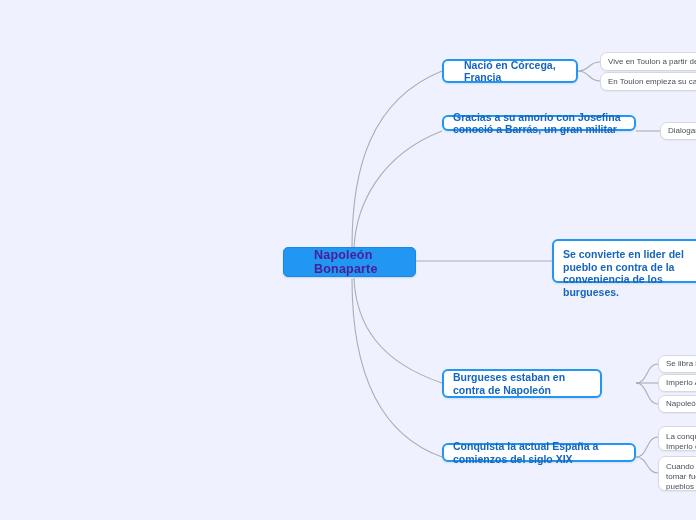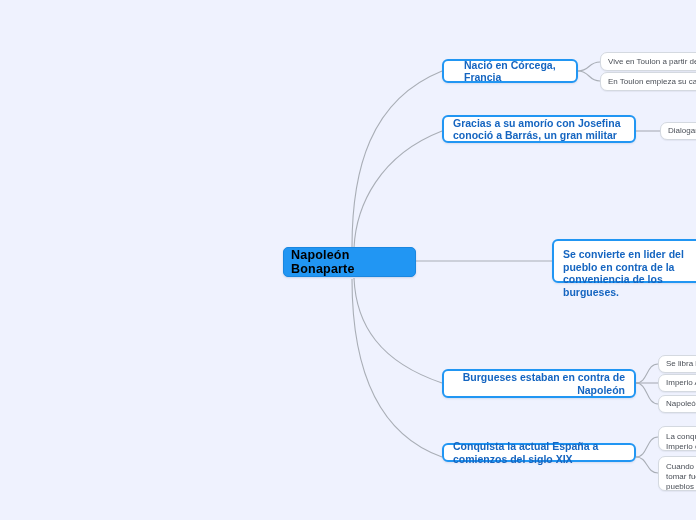--- a/index.html
+++ b/index.html
@@ -31,28 +31,28 @@
   }
   .node {
     position: absolute;
     box-sizing: border-box;
   }
   
   .node-root {
     background: #2196f3;
     border: 1px solid #1a87e0;
     border-radius: 5px;
-    color: #000000;
+    color: #4c1d95;
     font-weight: bold;
     font-size: 12.5px;
     letter-spacing: .2px;
     display: flex;
     align-items: center;
     justify-content: center;
-    padding: 0 7px;
+    padding: 0 30px;
     box-shadow: 0 1px 2px rgba(40,80,140,.18);
   }
   
   .node-main {
     background: #ffffff;
     border: 2px solid #2196f3;
     border-radius: 6px;
     color: #1565c0;
     font-weight: bold;
     font-size: 10.5px;
@@ -130,32 +130,32 @@
   <div class="node node-main" style="left:442px; top:59px; width:136px; height:24px;padding-left:20px;">
     <span>Nació en Córcega, Francia</span>
   </div>
   <div class="node node-sub" style="left:600px; top:52px; width:118px; height:19px;">
     <span class="txt">Vive en Toulon a partir de</span>
   </div>
   <div class="node node-sub" style="left:600px; top:72px; width:118px; height:19px;">
     <span class="txt">En Toulon empieza su carr</span>
   </div>
 
-  <div class="node node-main" style="left:442px; top:115px; width:194px; height:28px;">
+  <div class="node node-main" style="left:442px; top:115px; width:194px; height:16px;">
     <span>Gracias a su amorío con Josefina conoció a Barrás, un gran militar</span>
   </div>
   <div class="node node-sub" style="left:660px; top:122px; width:70px; height:18px;">
     <span class="txt">Dialogan</span>
   </div>
 
   <div class="node node-main big" style="left:552px; top:239px; width:168px; height:44px;">
     <span>Se convierte en lider del pueblo en contra de la conveniencia de los burgueses.</span>
   </div>
 
-  <div class="node node-main" style="left:442px; top:369px; width:194px; height:29px;text-align:right;">
+  <div class="node node-main" style="left:442px; top:369px; width:160px; height:29px;">
     <span>Burgueses estaban en contra de Napoleón</span>
   </div>
   <div class="node node-sub" style="left:658px; top:355px; width:86px; height:18px;">
     <span class="txt">Se libra la</span>
   </div>
   <div class="node node-sub" style="left:658px; top:374px; width:86px; height:18px;">
     <span class="txt">Imperio A</span>
   </div>
   <div class="node node-sub" style="left:658px; top:395px; width:86px; height:18px;">
     <span class="txt">Napoleón</span>

